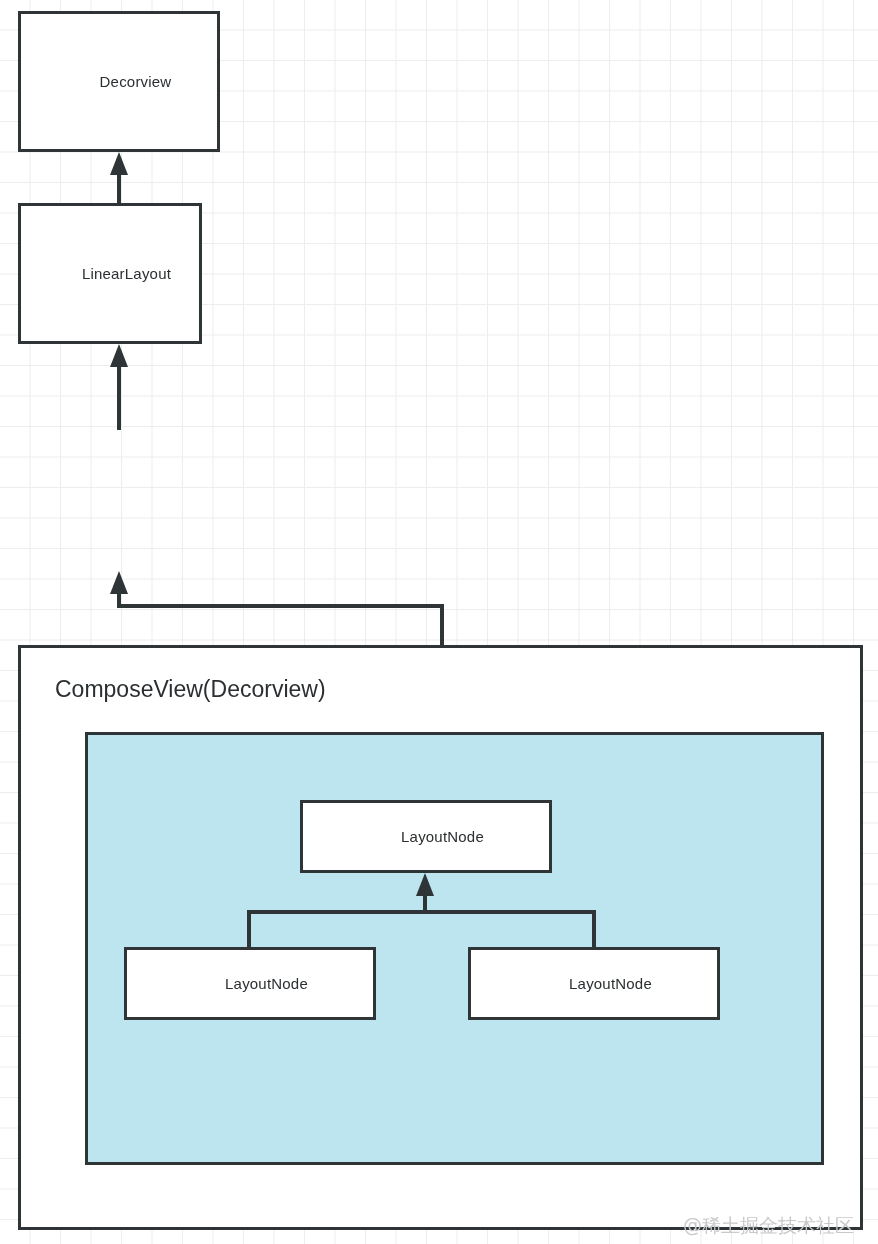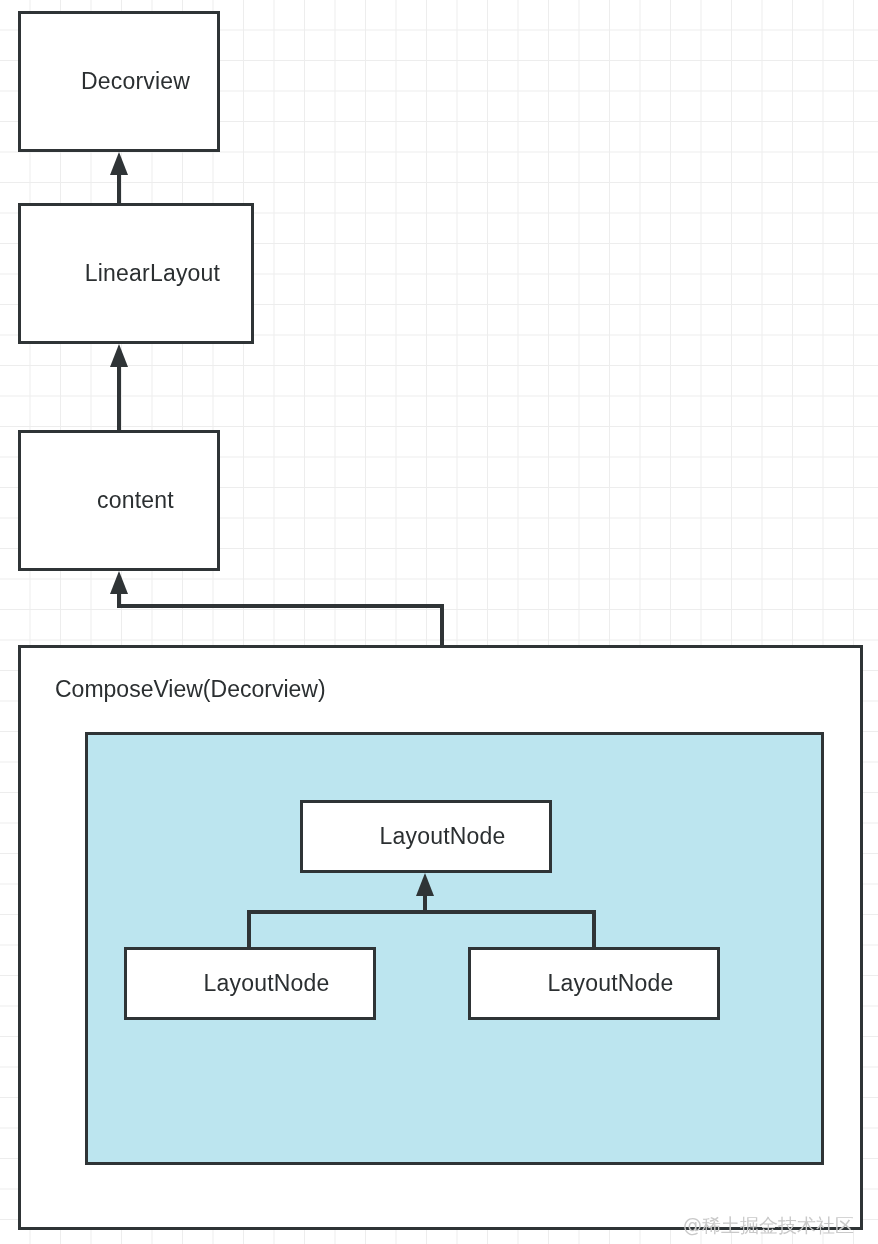--- a/index.html
+++ b/index.html
@@ -22,21 +22,21 @@
   }
   .node {
     position: absolute;
     box-sizing: border-box;
     border: 3px solid #2f3436;
     background: #ffffff;
     display: flex;
     align-items: center;
     justify-content: center;
     color: #2b2f31;
-    font-size: 23px;
+    font-size: 15px;
     letter-spacing: 0.2px;
     white-space: nowrap;
     padding-left: 33px;
   }
   .container {
     position: absolute;
     box-sizing: border-box;
     border: 3px solid #2f3436;
     background: #ffffff;
   }
@@ -74,30 +74,27 @@
 
 <div id="canvas">
 
   <div class="node" style="left:18px; top:11px; width:202px; height:141px;">
     <span>Decorview</span>
   </div>
 
   <div class="conn" style="left:117px; top:174px; width:4px; height:30px;"></div>
   <div class="arrowhead" style="left:110px; top:152px;"></div>
 
-  <div class="node" style="left:18px; top:203px; width:236px; height:141px;">
+  <div class="node" style="left:18px; top:203px; width:184px; height:141px;">
     <span>LinearLayout</span>
   </div>
 
   <div class="conn" style="left:117px; top:366px; width:4px; height:64px;"></div>
   <div class="arrowhead" style="left:110px; top:344px;"></div>
 
-  <div class="node" style="left:18px; top:430px; width:202px; height:141px;">
-    <span>content</span>
-  </div>
 
   <div class="conn" style="left:440px; top:604px; width:4px; height:44px;"></div>
   <div class="conn" style="left:117px; top:604px; width:327px; height:4px;"></div>
   <div class="conn" style="left:117px; top:594px; width:4px; height:12px;"></div>
   <div class="arrowhead" style="left:110px; top:571px;"></div>
 
   <div class="container" style="left:18px; top:645px; width:845px; height:585px;"></div>
   <div class="container-label" style="left:55px; top:676px;">ComposeView(Decorview)</div>
 
   <div class="container cyan" style="left:85px; top:732px; width:739px; height:433px;"></div>

